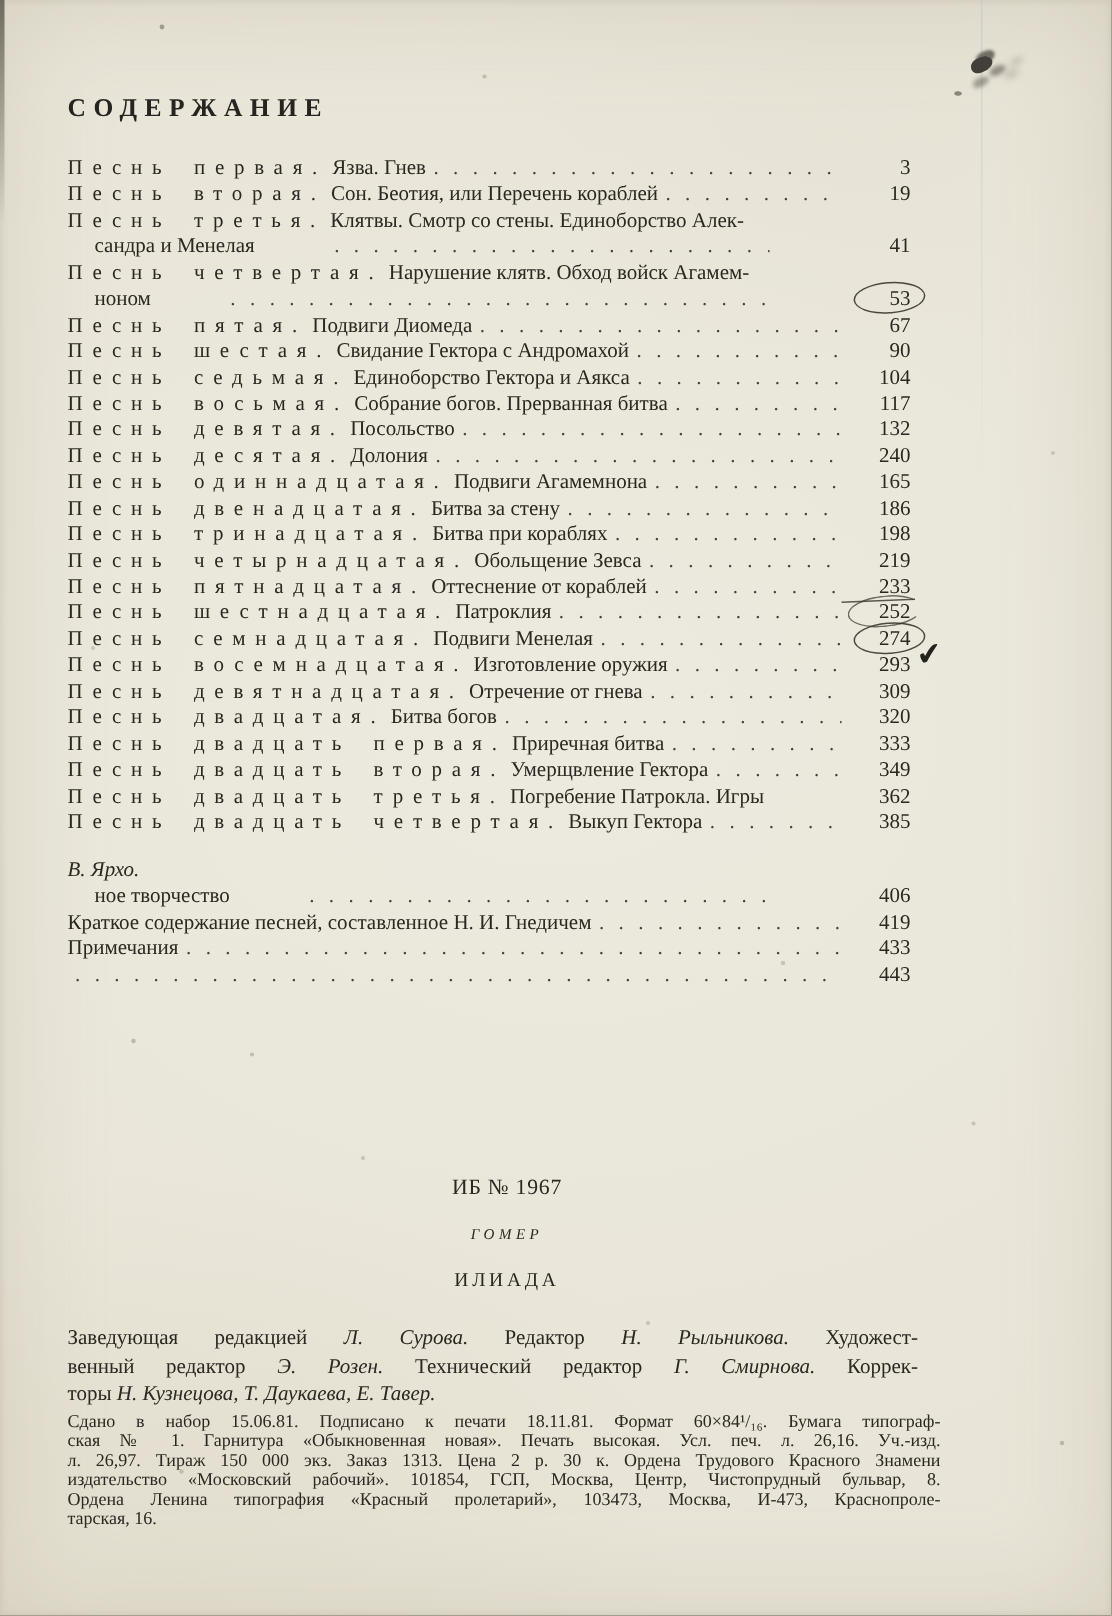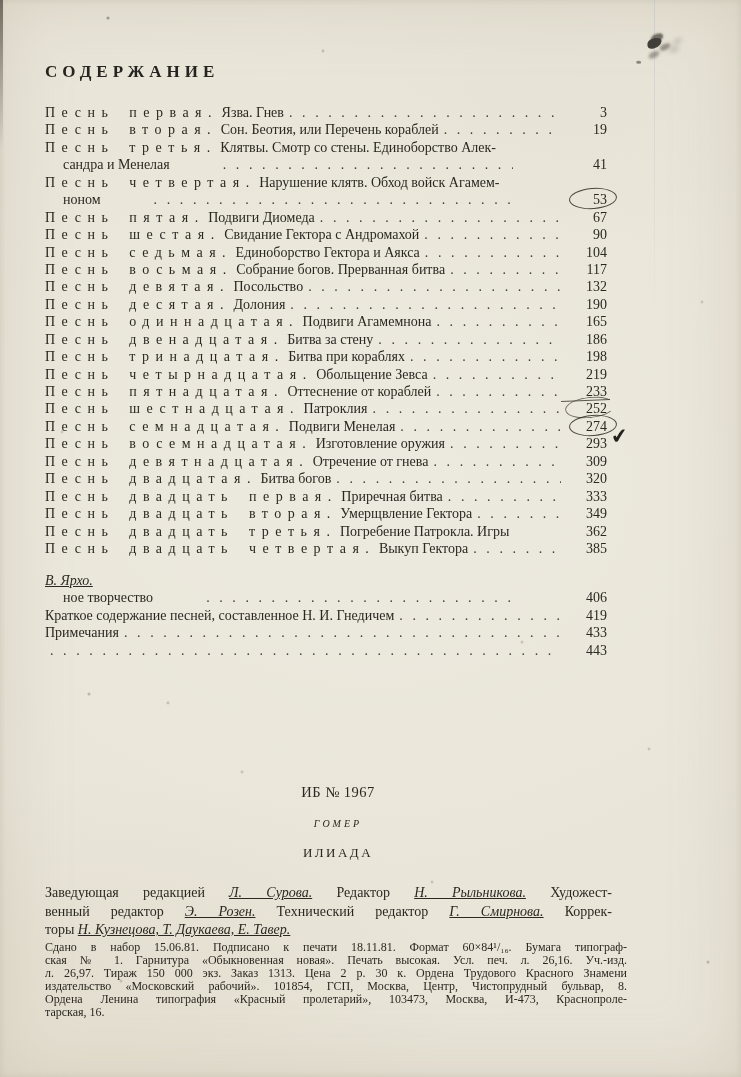--- a/index.html
+++ b/index.html
@@ -50,21 +50,21 @@
 
   .doc-title{position:absolute;left:45px;top:62px;width:516px;text-align:left;
     font-size:17px;font-weight:bold;letter-spacing:5px;color:#262420;}
 
   .toc{position:absolute;left:45px;top:104px;width:562px;}
   .appendix{position:absolute;left:45px;top:572px;width:562px;}
   .toc-line{display:flex;align-items:center;height:17.45px;font-size:14px;line-height:17.45px;}
   .toc-line.indent{padding-left:18px;gap:48px;}
   .toc-line span{white-space:pre;}
   .seg-sp{letter-spacing:6.5px;word-spacing:5px;}
-  .seg-it{font-style:italic;text-decoration:underline;}
+  .seg-it{font-style:italic;}
   .dots{flex:1;overflow:hidden;white-space:nowrap;margin:0 8px 0 5px;
     letter-spacing:9.6px;color:rgba(43,40,34,0.88);}
   .dots::before{content:"........................................................";}
   .dots.nodots::before{content:"";}
   .pg{width:38px;min-width:38px;text-align:right;position:relative;}
 
   .mark{position:absolute;pointer-events:none;}
   .mark-circle{left:0px;right:-10px;top:-3px;bottom:-1px;
     border:1.8px solid rgba(54,50,42,0.88);border-radius:50%;transform:rotate(-4deg);}
   .mark-underline{left:-8px;right:-3px;bottom:-1px;height:0;
@@ -163,21 +163,21 @@
       <div class="toc-line">
         <span class="seg-sp">Песнь девятая.</span>
         <span class="seg-n"> Посольство</span>
         <span class="dots"></span>
         <span class="pg">132</span>
       </div>
       <div class="toc-line">
         <span class="seg-sp">Песнь десятая.</span>
         <span class="seg-n"> Долония</span>
         <span class="dots"></span>
-        <span class="pg">190</span>
+        <span class="pg">240</span>
       </div>
       <div class="toc-line">
         <span class="seg-sp">Песнь одиннадцатая.</span>
         <span class="seg-n"> Подвиги Агамемнона</span>
         <span class="dots"></span>
         <span class="pg">165</span>
       </div>
       <div class="toc-line">
         <span class="seg-sp">Песнь двенадцатая.</span>
         <span class="seg-n"> Битва за стену</span>

